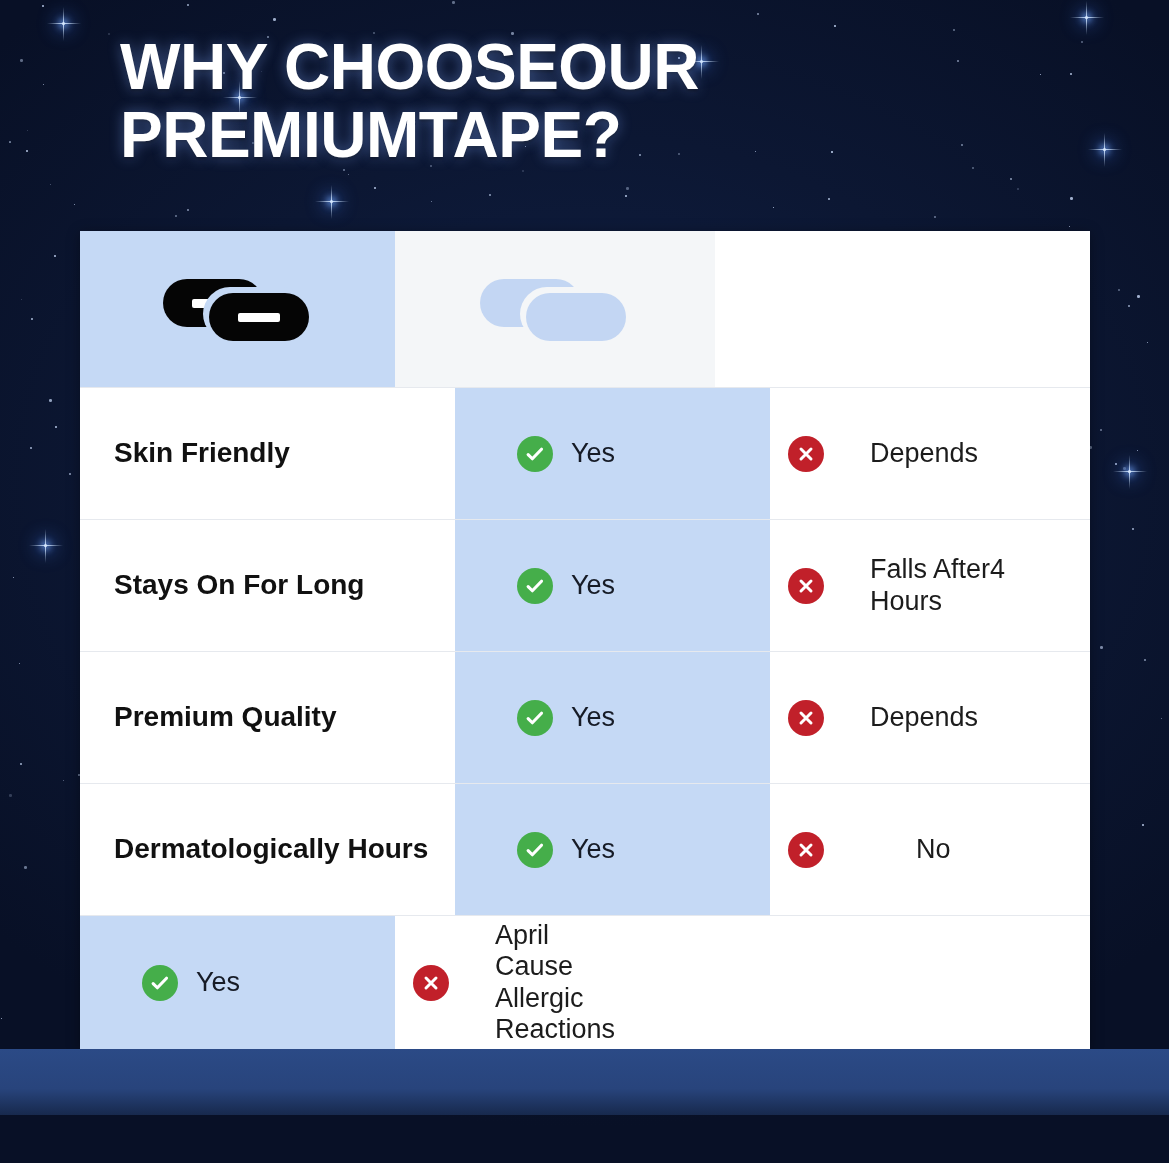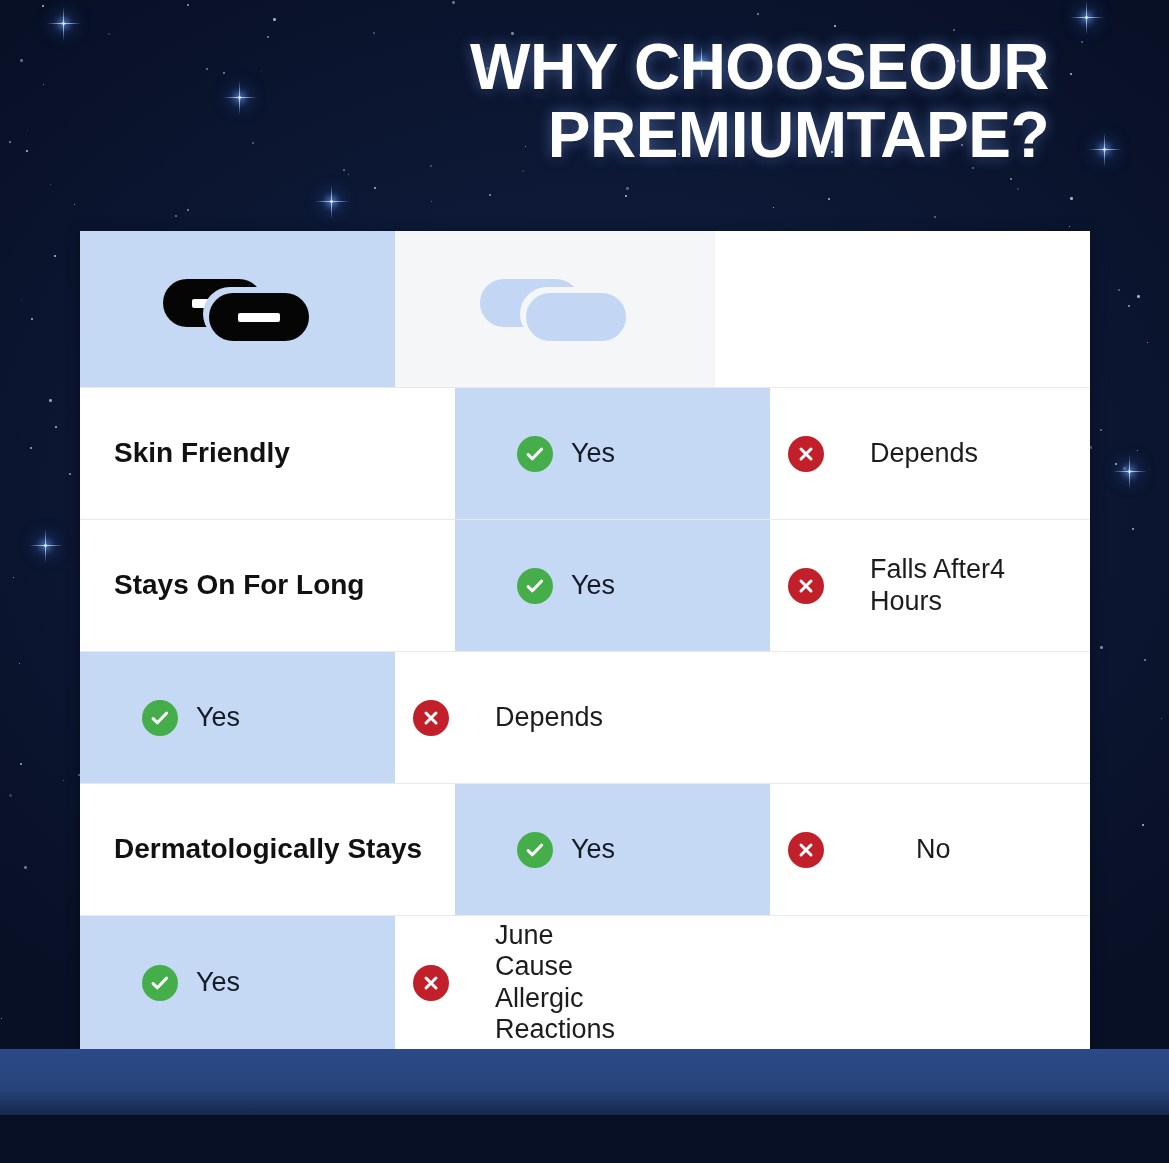--- a/index.html
+++ b/index.html
@@ -38,21 +38,21 @@
     background:linear-gradient(to right, rgba(180,210,255,0), rgba(210,230,255,.95), rgba(180,210,255,0));
   }
   .bigstar::before { width:34px; height:1.6px; left:-15.5px; top:0.7px; }
   .bigstar::after  { width:1.6px; height:34px; top:-15.5px; left:0.7px;
     background:linear-gradient(to bottom, rgba(180,210,255,0), rgba(210,230,255,.95), rgba(180,210,255,0)); }
 
   
   #title {
     position:absolute;
     top:34px; left:0; right:0;
-    text-align:right;
+    text-align:left;
     color:#ffffff;
     font-size:64px;
     font-weight:bold;
     line-height:1.06;
     letter-spacing:-0.5px;
     text-shadow:0 0 14px rgba(130,170,255,.45), 0 2px 3px rgba(0,0,0,.55);
     padding:0 120px;
   }
 
   
@@ -519,20 +519,23 @@
             <svg width="20" height="20" viewBox="0 0 24 24">
                 <path d="M6 6l12 12M18 6L6 18" fill="none" stroke="#fff" stroke-width="3.6" stroke-linecap="round"></path>
               </svg>
           </span>
           <span class="valtext multi" style="max-width:190px">Falls After4 Hours</span>
         </div>
       </div>
     </div>
 
     <div class="trow drow r2">
+      <div class="c1">
+        <span class="feat">Premium Quality</span>
+      </div>
       <div class="c2">
         <div class="cellwrap">
           <span class="badge ok">
             <svg width="22" height="22" viewBox="0 0 24 24">
                 <path d="M4.5 12.6l4.6 4.6 10-10.4" fill="none" stroke="#fff" stroke-width="3.4" stroke-linecap="round" stroke-linejoin="round"></path>
               </svg>
           </span>
           <span class="valtext">Yes</span>
         </div>
       </div>
@@ -543,21 +546,21 @@
                 <path d="M6 6l12 12M18 6L6 18" fill="none" stroke="#fff" stroke-width="3.6" stroke-linecap="round"></path>
               </svg>
           </span>
           <span class="valtext">Depends</span>
         </div>
       </div>
     </div>
 
     <div class="trow drow r3">
       <div class="c1">
-        <span class="feat" style="max-width:330px">Dermatologically Stays</span>
+        <span class="feat" style="max-width:330px">Dermatologically Hours</span>
       </div>
       <div class="c2">
         <div class="cellwrap">
           <span class="badge ok">
             <svg width="22" height="22" viewBox="0 0 24 24">
                 <path d="M4.5 12.6l4.6 4.6 10-10.4" fill="none" stroke="#fff" stroke-width="3.4" stroke-linecap="round" stroke-linejoin="round"></path>
               </svg>
           </span>
           <span class="valtext">Yes</span>
         </div>
@@ -585,21 +588,21 @@
           <span class="valtext">Yes</span>
         </div>
       </div>
       <div class="c3">
         <div class="valwrap">
           <span class="badge bad">
             <svg width="20" height="20" viewBox="0 0 24 24">
                 <path d="M6 6l12 12M18 6L6 18" fill="none" stroke="#fff" stroke-width="3.6" stroke-linecap="round"></path>
               </svg>
           </span>
-          <span class="valtext multi" style="max-width:160px">June Cause Allergic Reactions</span>
+          <span class="valtext multi" style="max-width:160px">April Cause Allergic Reactions</span>
         </div>
       </div>
     </div>
 
   </div>
 
   <div id="band"></div>
 
 
 </div>

